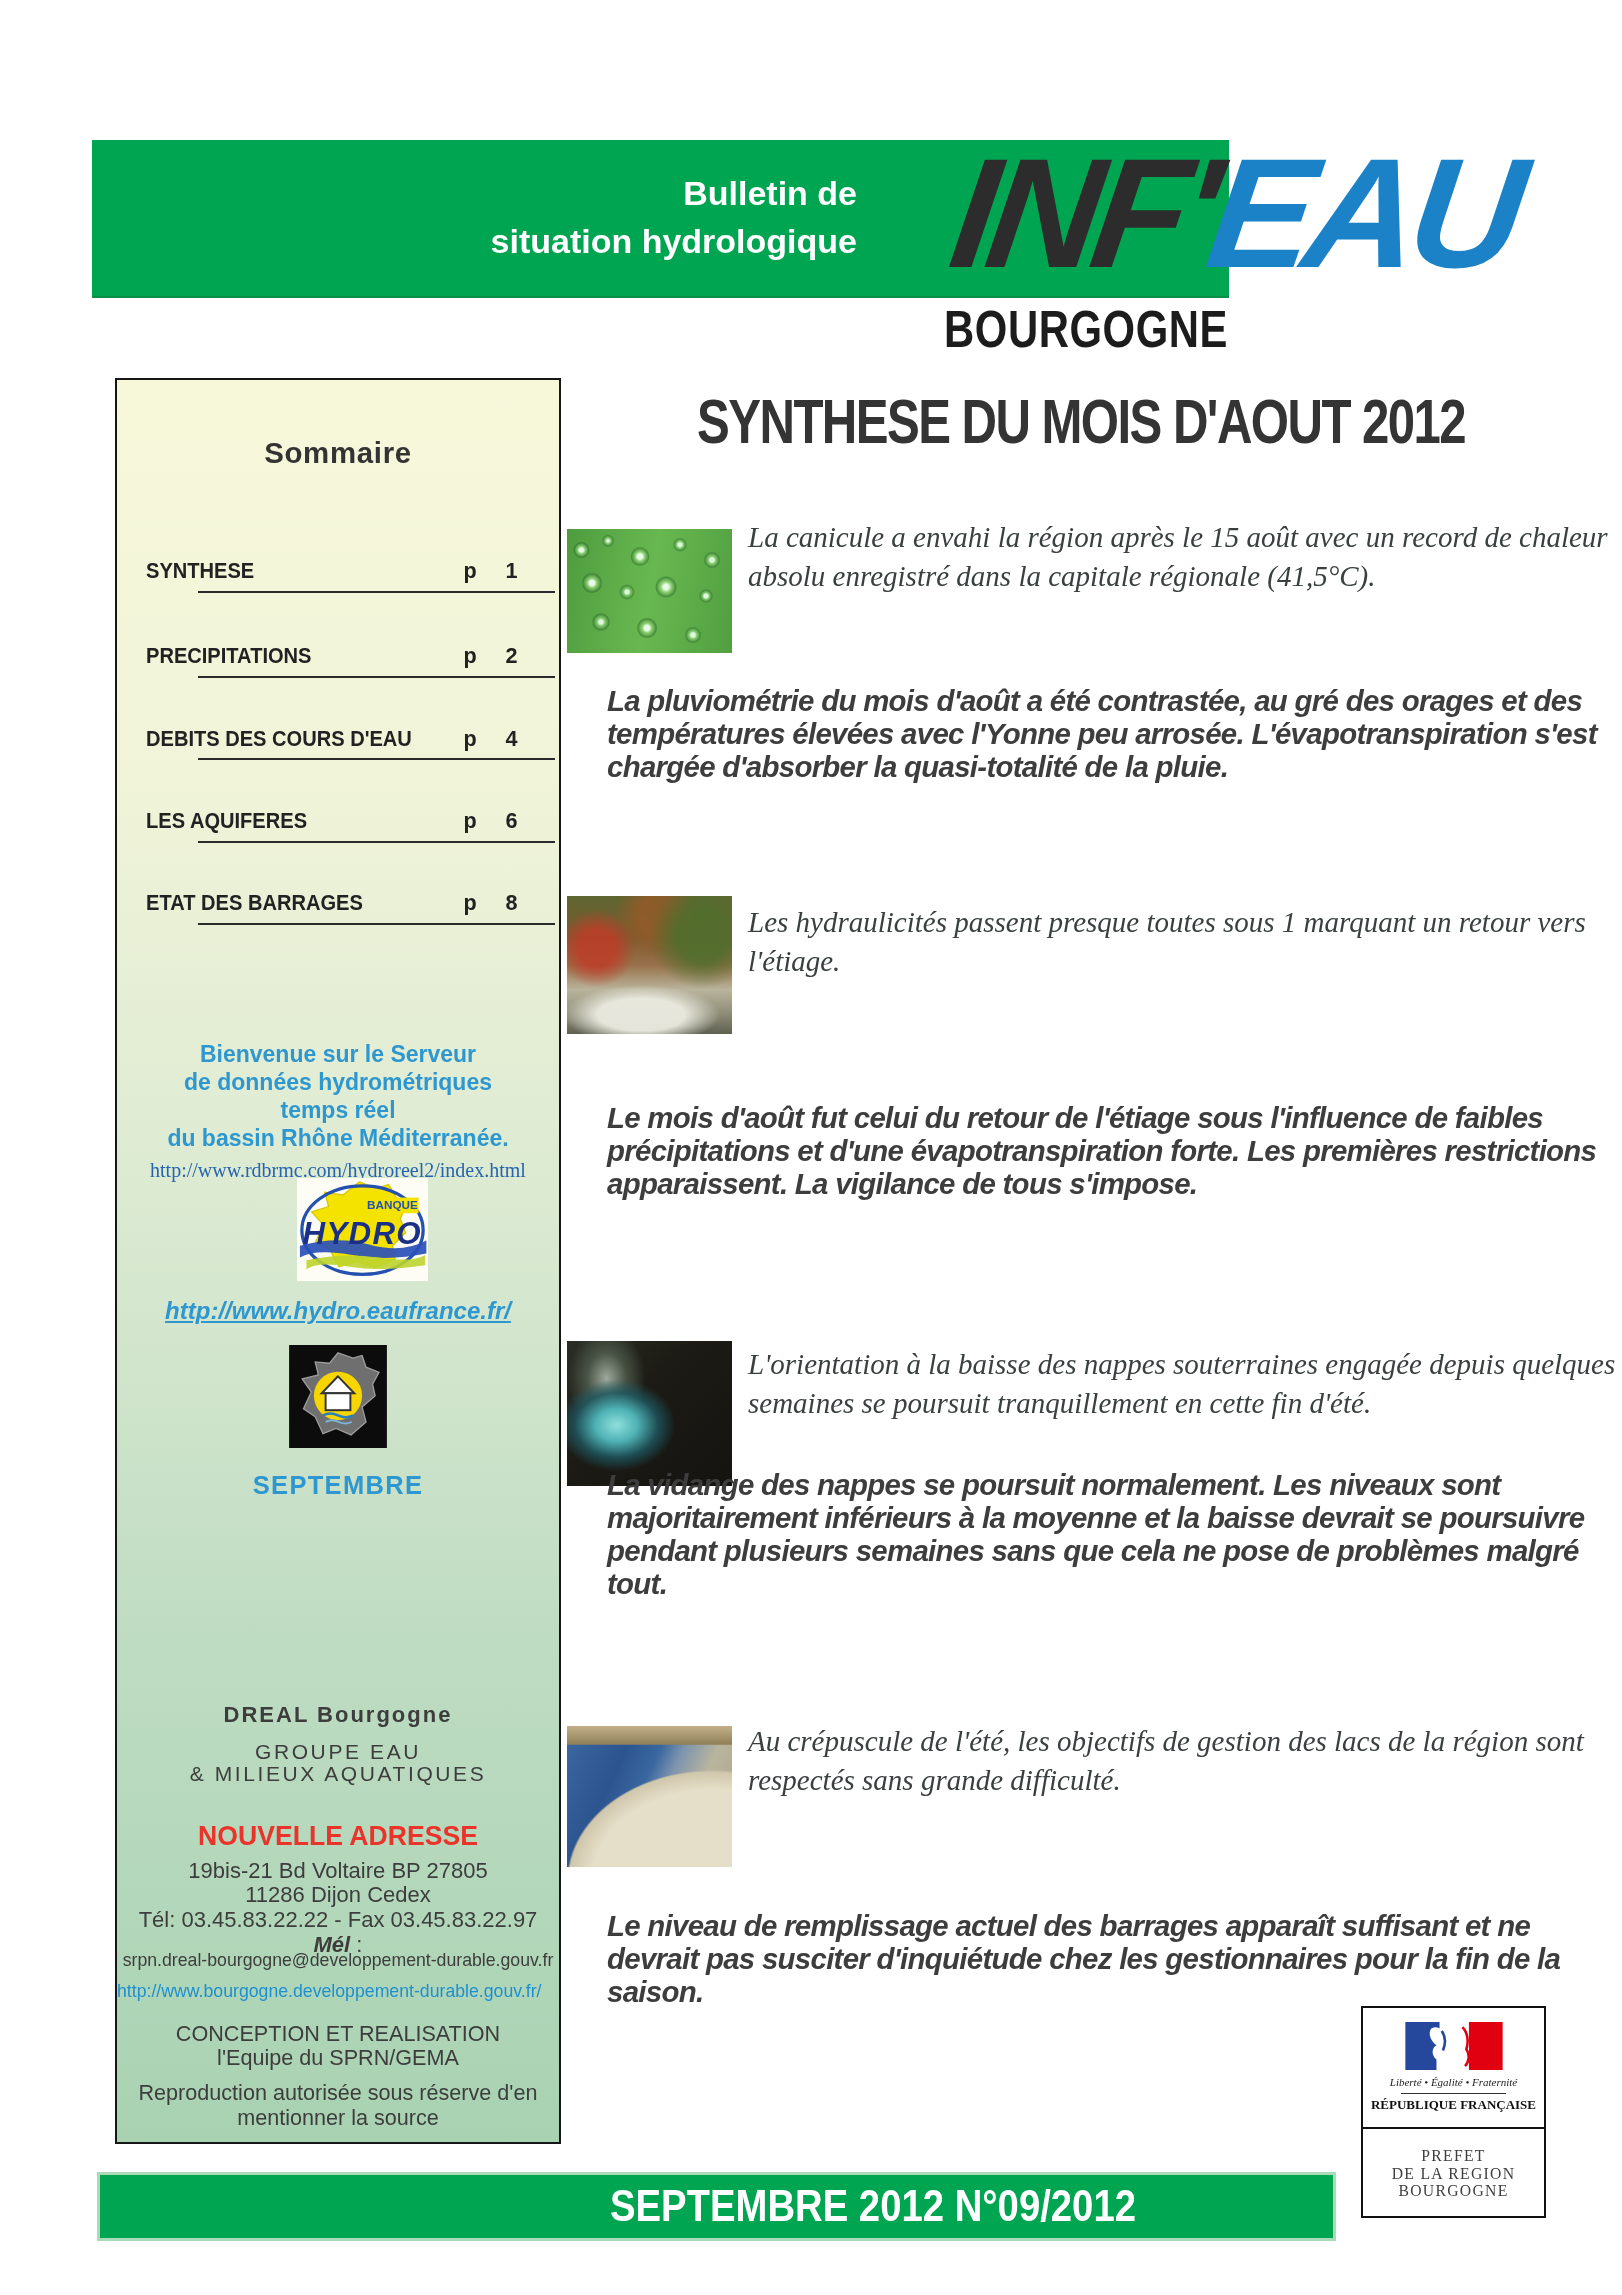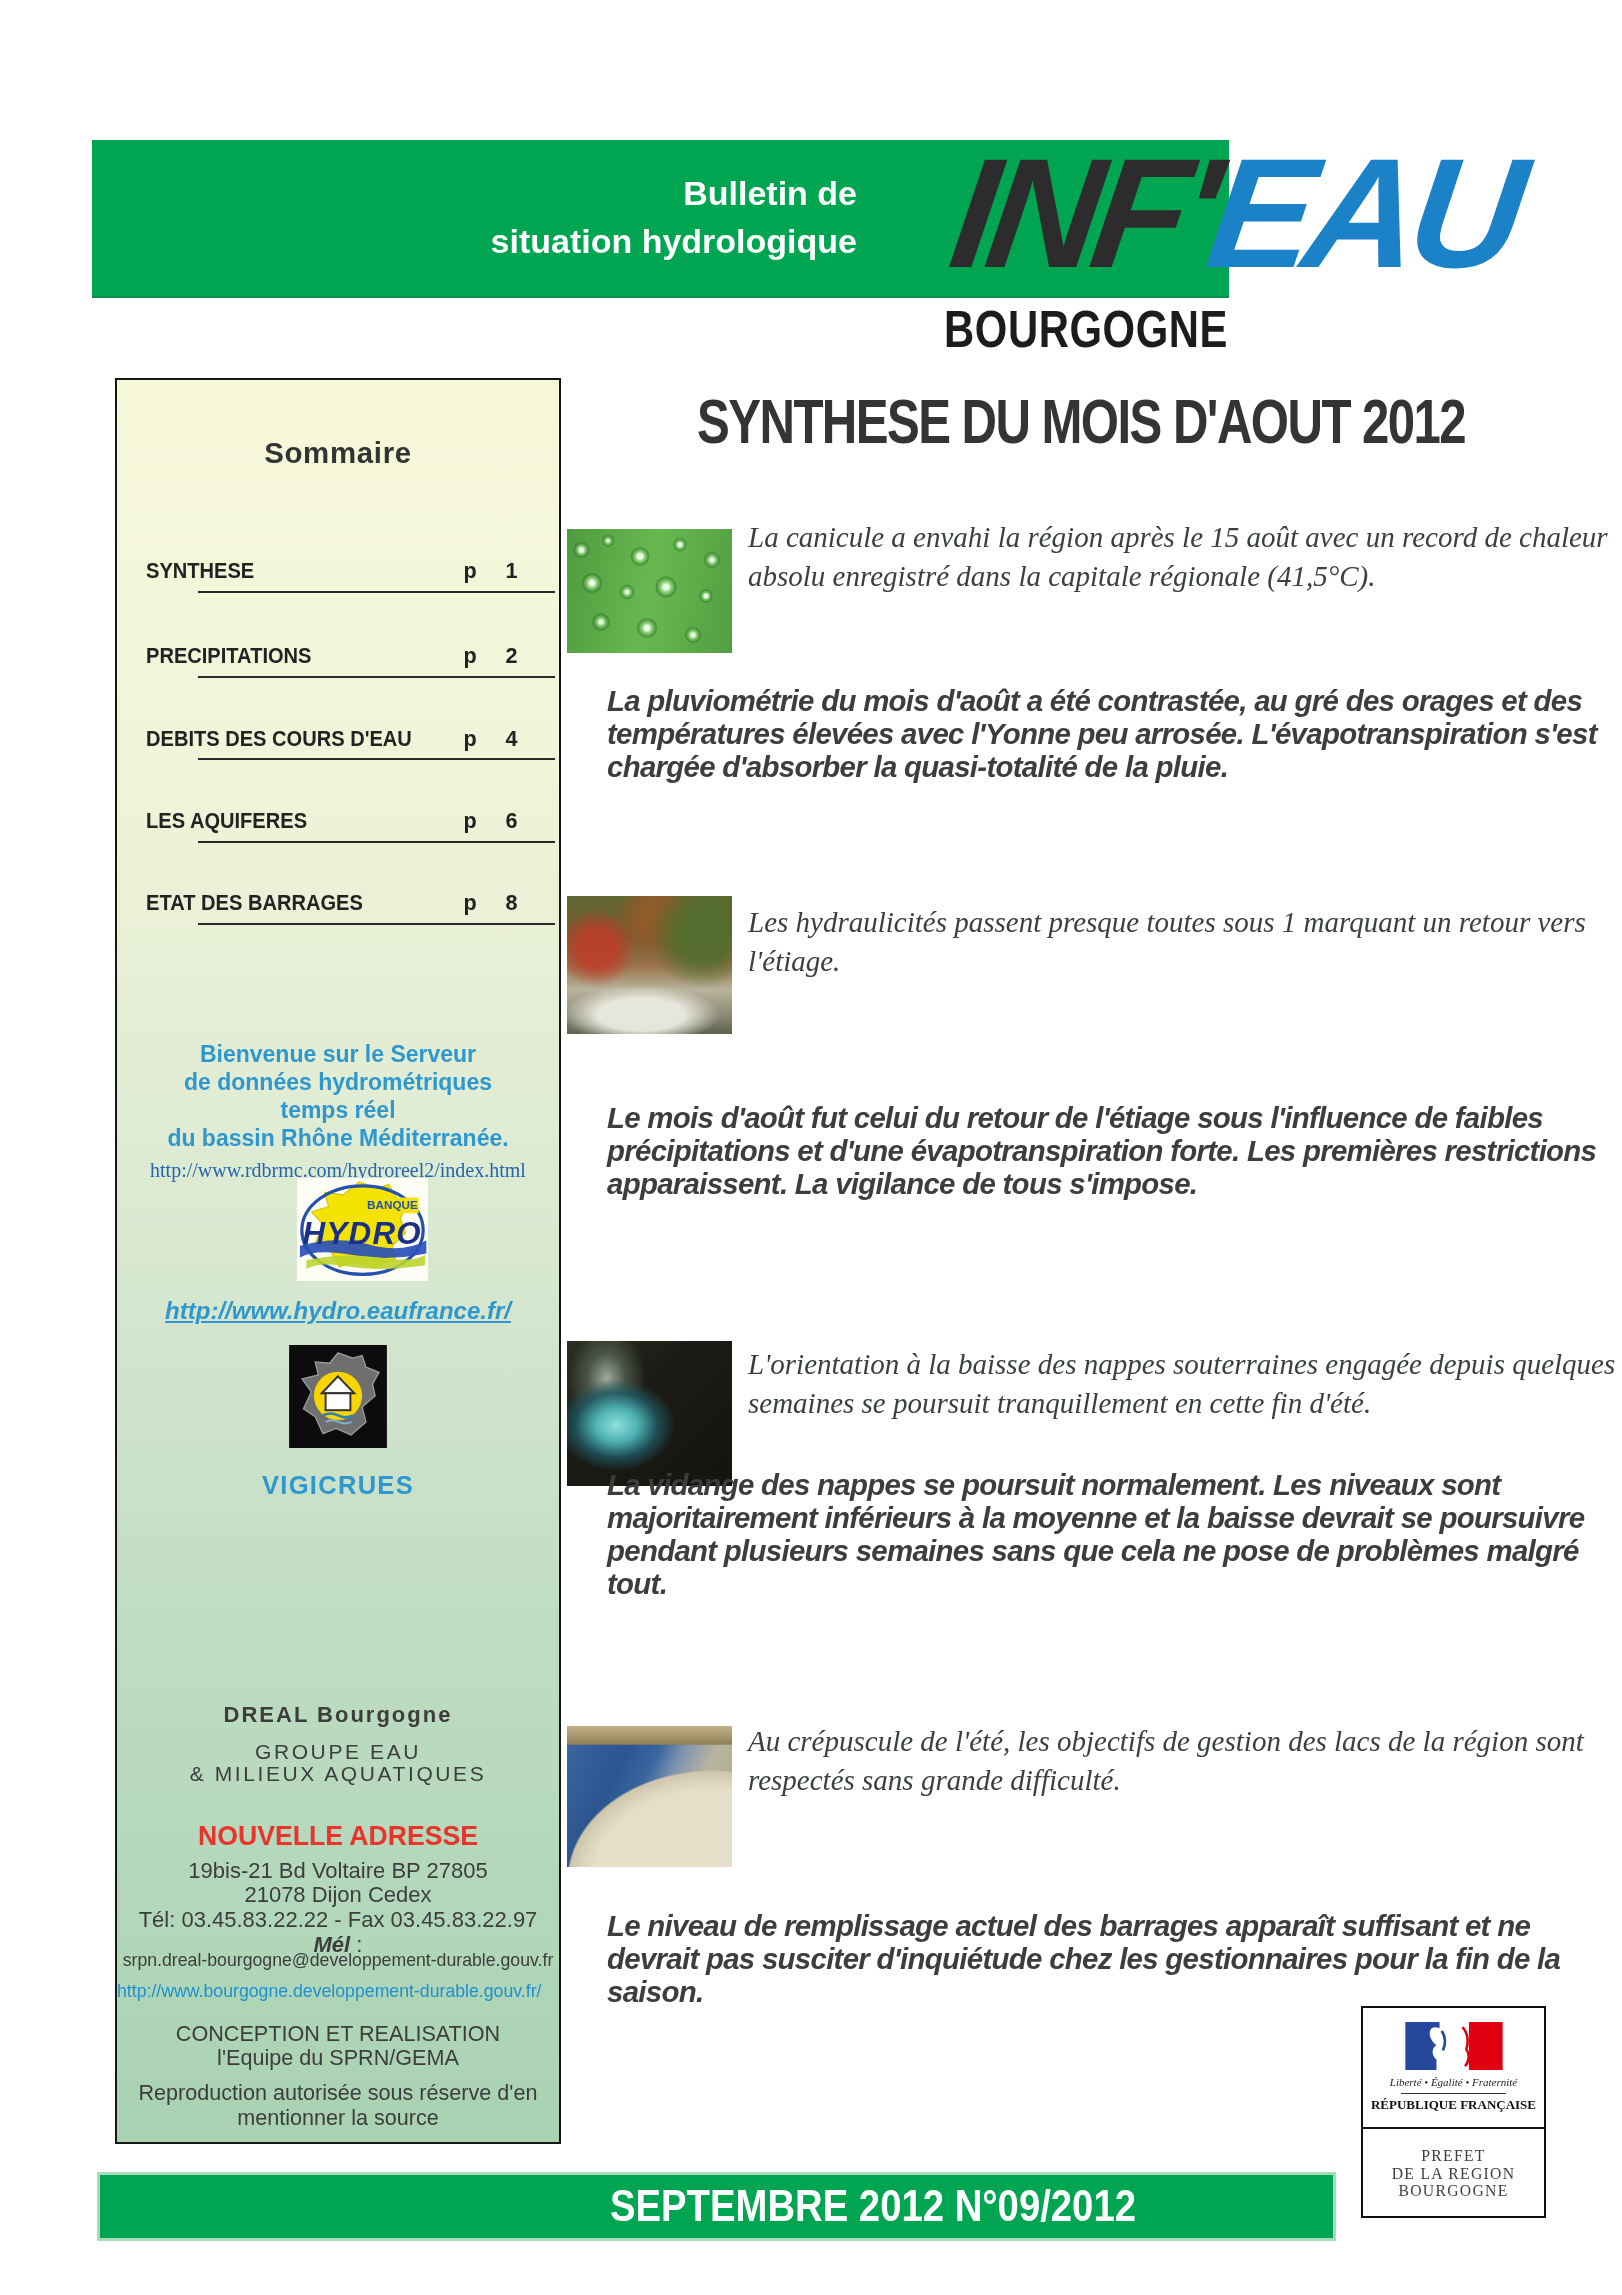--- a/index.html
+++ b/index.html
@@ -182,28 +182,28 @@
       <svg width="98" height="103" viewBox="0 0 150 158">
         <rect x="0" y="0" width="150" height="158" fill="#0c0c0c"></rect>
         <path d="M75 12 L98 20 L112 16 L118 34 L138 42 L128 60 L132 78 L112 95 L118 118 L95 138 L72 128 L52 136 L40 110 L22 98 L34 72 L20 52 L45 46 L40 26 L62 28 Z" fill="#6f6f6f" stroke="#9d9d9d" stroke-width="2"></path>
         <circle cx="75" cy="78" r="37" fill="#f6d500"></circle>
         <path d="M75 48 L50 74 L100 74 Z" fill="#ffffff" stroke="#333" stroke-width="3"></path>
         <rect x="56" y="74" width="38" height="26" fill="#ffffff" stroke="#333" stroke-width="3"></rect>
         <path d="M52 108 Q63 102 75 108 T98 108" fill="none" stroke="#2a7fbf" stroke-width="4"></path>
         <path d="M56 118 Q66 113 76 118 T96 118" fill="none" stroke="#7ab3d4" stroke-width="3"></path>
       </svg>
     </div>
-    <div class="abs vigicrues-label" style="top:1091px;">VIGICRUES</div>
+    <div class="abs vigicrues-label" style="top:1091px;">SEPTEMBRE</div>
 
     <div class="abs dreal-title" style="top:1322px;">DREAL Bourgogne</div>
     <div class="abs gray-line" style="top:1360px;">GROUPE EAU</div>
     <div class="abs gray-line" style="top:1382px;">&amp; MILIEUX AQUATIQUES</div>
     <div class="abs nouvelle" style="top:1440px;">NOUVELLE ADRESSE</div>
     <div class="abs addr" style="top:1478px;">19bis-21 Bd Voltaire BP 27805</div>
-    <div class="abs addr" style="top:1502px;">21078 Dijon Cedex</div>
+    <div class="abs addr" style="top:1502px;">11286 Dijon Cedex</div>
     <div class="abs addr" style="top:1527px;">Tél: 03.45.83.22.22 - Fax 03.45.83.22.97</div>
     <div class="abs mel-line" style="top:1552px;"><span class="mel">Mél</span><span> :</span></div>
     <div class="abs small-mail" style="top:1570px;">srpn.dreal-bourgogne@developpement-durable.gouv.fr</div>
     <div class="abs small-site" style="top:1601px;">http://www.bourgogne.developpement-durable.gouv.fr/</div>
     <div class="abs conception" style="top:1641px;">CONCEPTION ET REALISATION</div>
     <div class="abs conception" style="top:1665px;">l'Equipe du SPRN/GEMA</div>
     <div class="abs conception" style="top:1700px;">Reproduction autorisée sous réserve d'en</div>
     <div class="abs conception" style="top:1725px;">mentionner la source</div>
   </div>
 

